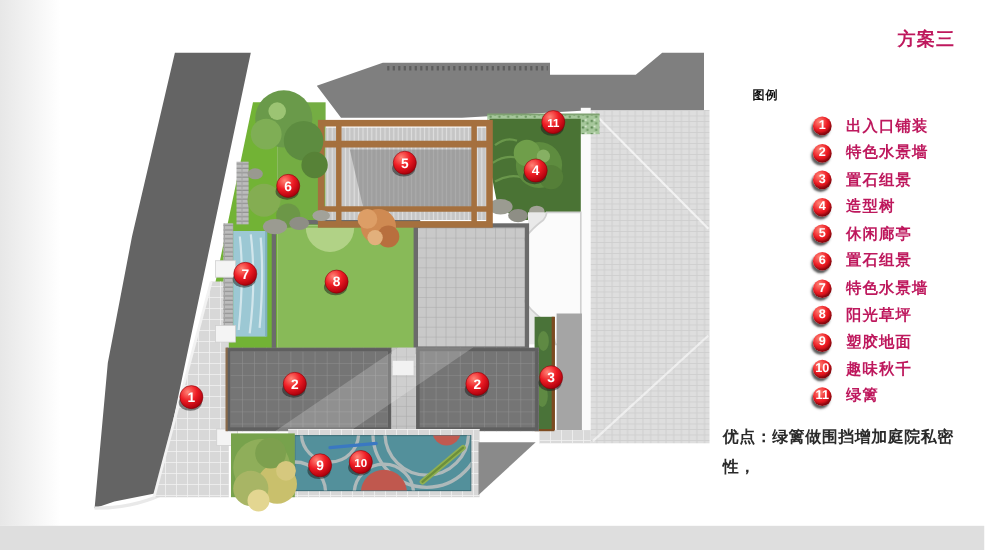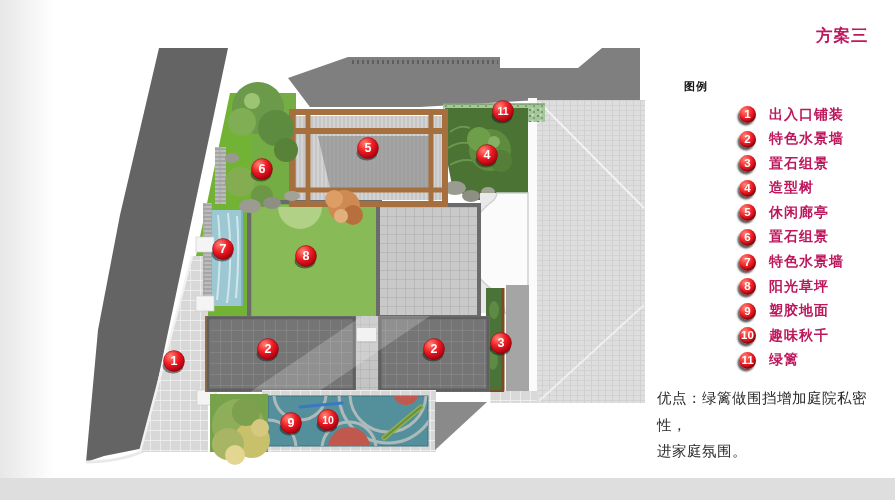--- a/index.html
+++ b/index.html
@@ -19,21 +19,21 @@
   .legend-list{position:absolute;left:739px;top:106px;margin:0;padding:0;list-style:none;}
   .legend-list li{display:flex;align-items:center;gap:13px;height:17px;margin-bottom:7.6px;}
   .ball{
     width:17px;height:17px;border-radius:50%;flex:0 0 17px;
     background:radial-gradient(circle at 35% 28%, #ff8577 0%, #ef1c24 45%, #c00712 78%, #8d0007 100%);
     color:#fff;font-weight:700;font-size:11.5px;line-height:17px;text-align:center;
     box-shadow:-1.5px 2.5px 2px rgba(20,20,20,0.7), inset -1px -2px 2px rgba(0,0,0,0.35);
   }
   .legend-label{font-size:14px;font-weight:700;color:#be185d;letter-spacing:1px;}
   .notes{position:absolute;left:657px;top:385px;width:236px;}
-  .notes div{font-size:14.5px;font-weight:400;color:#2a2a2a;line-height:26.5px;letter-spacing:0.5px;}
+  .notes div{font-size:14.5px;font-weight:700;color:#2a2a2a;line-height:26.5px;letter-spacing:0.5px;}
 </style>
 </head>
 <body>
 
 <div class="edge-left"></div>
 <div class="footer-band"></div>
 
 <svg class="plan-svg" width="895" height="500" viewBox="0 0 895 500">
   <defs>
     <radialGradient id="ballG" cx="0.35" cy="0.28" r="0.85">
@@ -346,14 +346,13 @@
       <span class="legend-label">趣味秋千</span>
     </li>
   <li>
       <span class="ball">11</span>
       <span class="legend-label">绿篱</span>
     </li>
 </ul>
 
 <div class="notes">
   <div>优点：绿篱做围挡增加庭院私密性，</div>
-  <div>进家庭氛围。</div>
 </div>
 
 </body></html>

